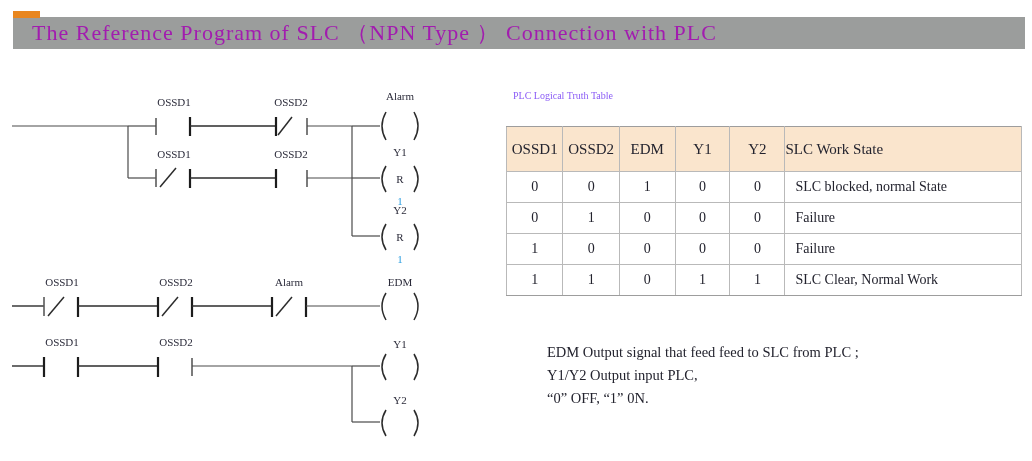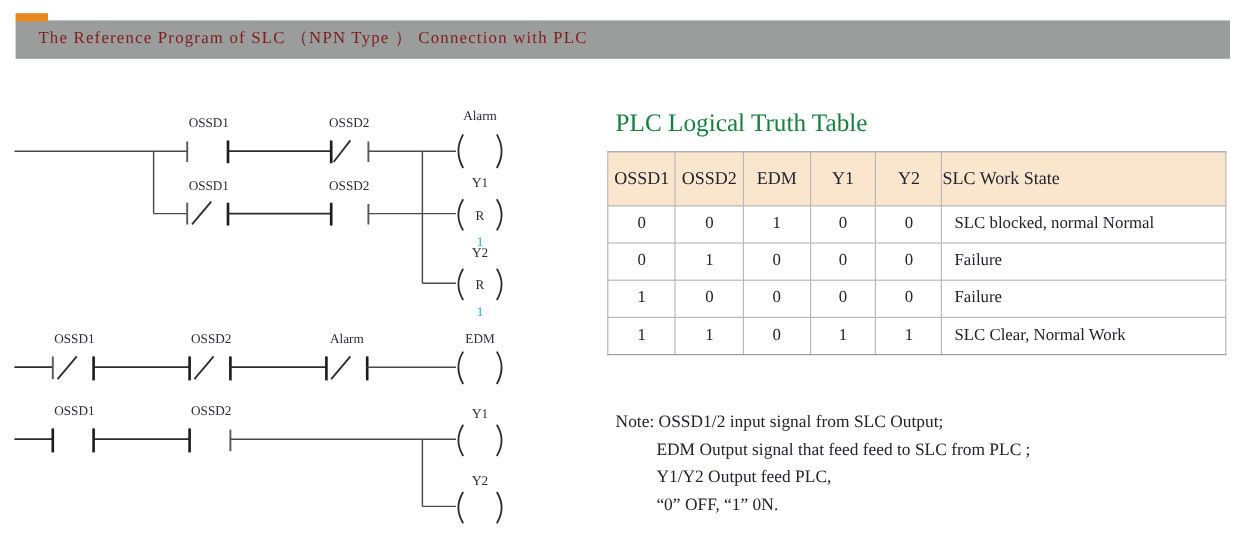--- a/index.html
+++ b/index.html
@@ -31,22 +31,22 @@
     width: 27px;
     height: 7px;
     background: #e8861f;
   }
   #header-title {
     position: absolute;
     left: 32px;
     top: 18px;
     height: 30px;
     line-height: 30px;
-    color: #7f1d1d;
-    font-size: 14px;
+    color: #a21caf;
+    font-size: 22px;
     letter-spacing: 1.0px;
     white-space: nowrap;
     font-family: "Liberation Serif", "DejaVu Serif", serif;
   }
 
   
   #ladder {
     position: absolute;
     left: 0;
     top: 78px;
@@ -94,22 +94,22 @@
     stroke: #2b2b2b;
     stroke-width: 1.5;
     fill: none;
   }
 
   
   #table-title {
     position: absolute;
     left: 513px;
     top: 90px;
-    font-size: 21px;
-    color: #15803d;
+    font-size: 10px;
+    color: #8b5cf6;
     white-space: nowrap;
   }
   #truth-table {
     position: absolute;
     left: 506px;
     top: 126px;
     width: 516px;
     border-collapse: collapse;
     font-size: 14px;
     color: #23232e;
@@ -287,21 +287,21 @@
       <th class="col-state" style="text-align:right; padding-left:0 !important;">SLC Work State</th>
     </tr>
   </thead>
   <tbody>
     <tr>
       <td>0</td>
       <td>0</td>
       <td>1</td>
       <td>0</td>
       <td>0</td>
-      <td class="col-state">SLC blocked, normal Normal</td>
+      <td class="col-state">SLC blocked, normal State</td>
     </tr>
     <tr>
       <td>0</td>
       <td>1</td>
       <td>0</td>
       <td>0</td>
       <td>0</td>
       <td class="col-state">Failure</td>
     </tr>
     <tr>
@@ -317,17 +317,16 @@
       <td>1</td>
       <td>0</td>
       <td>1</td>
       <td>1</td>
       <td class="col-state">SLC Clear, Normal Work</td>
     </tr>
   </tbody>
 </table>
 
 <div id="notes">
-  <span class="note-line">Note: OSSD1/2   input signal from SLC Output;</span>
   <span class="note-line note-indent">EDM  Output signal that feed feed to SLC from PLC ;</span>
-  <span class="note-line note-indent">Y1/Y2  Output feed PLC,</span>
+  <span class="note-line note-indent">Y1/Y2  Output input PLC,</span>
   <span class="note-line note-indent">“0” OFF,  “1” 0N.</span>
 </div>
 
 </body></html>

